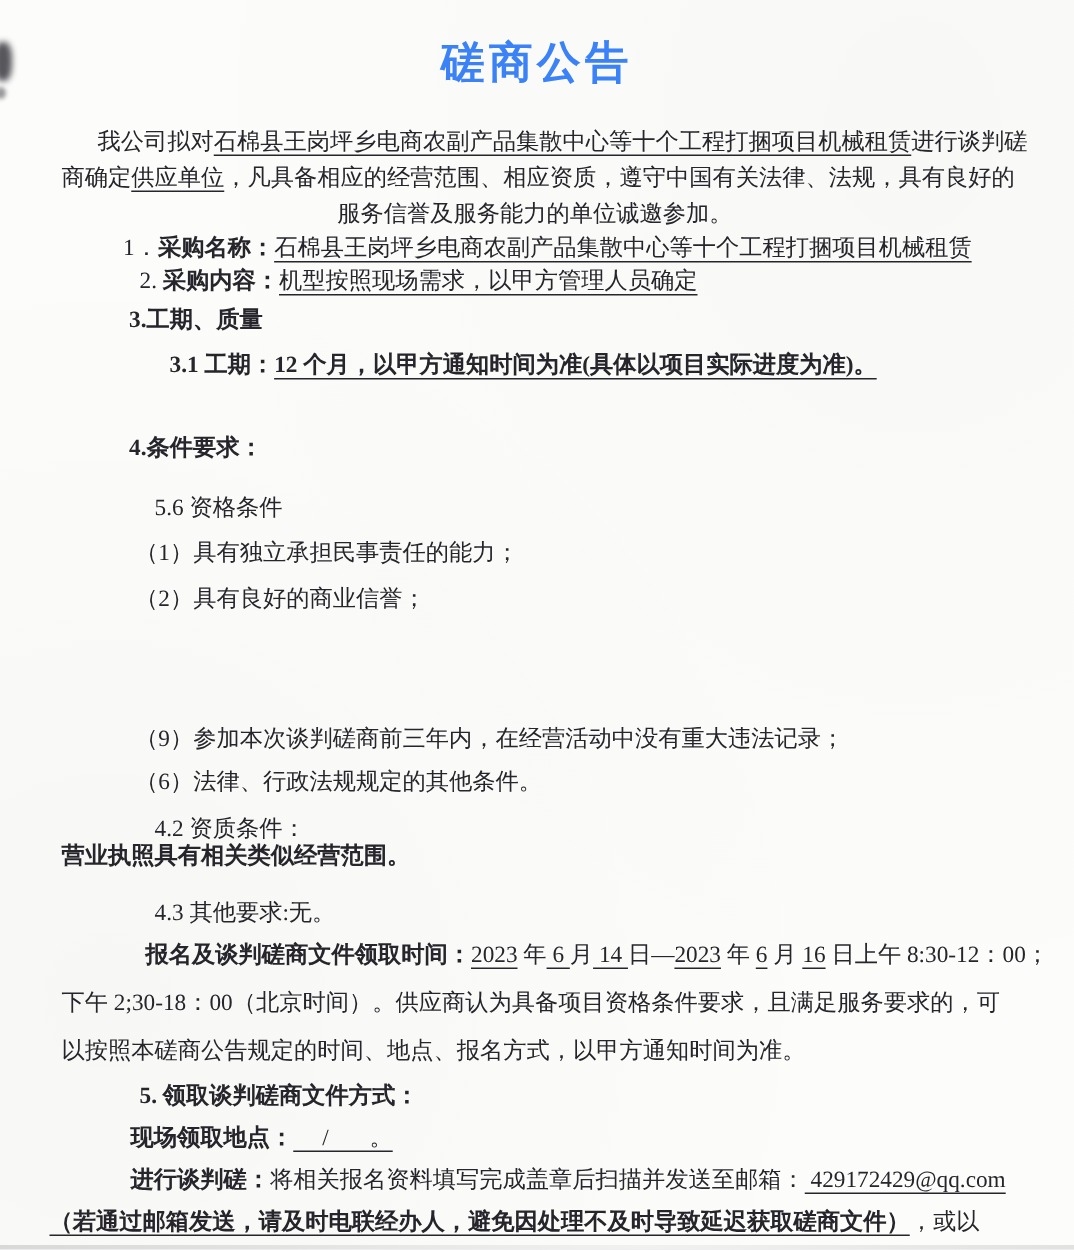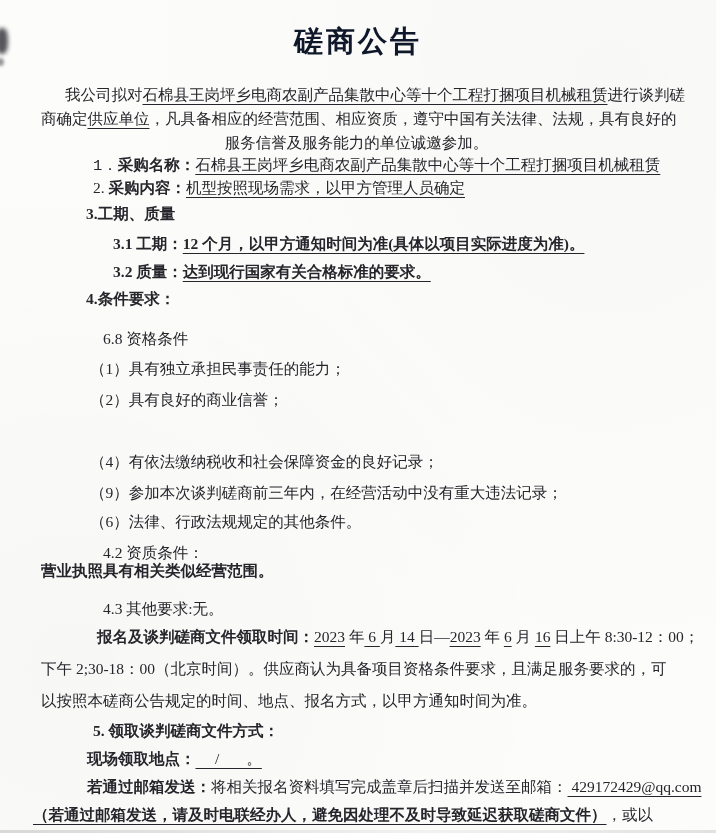--- a/index.html
+++ b/index.html
@@ -11,21 +11,21 @@
     font-family:"Liberation Serif","DejaVu Serif",serif;
     color:#25252b;
     font-size:15.5px;
     overflow:hidden;
   }
   .content { position:absolute; left:41px; top:0; width:631px; height:100%; }
   .line { position:absolute; left:0; white-space:nowrap; line-height:18px; }
   .doc-title {
     position:absolute; top:22px; left:0; width:100%;
     text-align:center; font-size:29px; font-weight:bold;
-    letter-spacing:3px; color:#0f172a;
+    letter-spacing:3px; color:#3b82f6;
   }
   .b { font-weight:bold; }
   .u {
     text-decoration:underline;
     text-underline-offset:4px;
     text-decoration-thickness:1px;
   }
   .center { width:100%; text-align:center; }
   .indent { padding-left:24px; }
   
@@ -57,45 +57,43 @@
   <div class="smudge-small"></div>
 
   <div class="doc-title">磋商公告</div>
 
   <div class="content">
 
     <div class="line indent" style="top:86px;"><span>我公司拟对</span><span class="u">石棉县王岗坪乡电商农副产品集散中心等十个工程打捆项目机械租赁</span><span>进行谈判磋</span></div>
     <div class="line" style="top:110px;"><span>商确定</span><span class="u">供应单位</span><span>，凡具备相应的经营范围、相应资质，遵守中国有关法律、法规，具有良好的</span></div>
     <div class="line center" style="top:134px;">服务信誉及服务能力的单位诚邀参加。</div>
 
-    <div class="line" style="top:157px; left:52px;font-family:Liberation Mono, monospace;"><span>1．</span><span class="b">采购名称：</span><span class="u">石棉县王岗坪乡电商农副产品集散中心等十个工程打捆项目机械租赁</span></div>
+    <div class="line" style="top:157px; left:41px;"><span>1．</span><span class="b">采购名称：</span><span class="u">石棉县王岗坪乡电商农副产品集散中心等十个工程打捆项目机械租赁</span></div>
     <div class="line" style="top:179px; left:52px;"><span>2.</span>&nbsp;<span class="b">采购内容：</span><span class="u">机型按照现场需求，以甲方管理人员确定</span></div>
 
     <div class="line b" style="top:205px; left:45px;">3.工期、质量</div>
     <div class="line" style="top:235px; left:72px;"><span class="b">3.1 工期：</span><span class="u b">12 个月，以甲方通知时间为准(具体以项目实际进度为准)。</span></div>
-    <div class="line" style="top:263px; left:72px;"><span class="b">3.2 质量：</span><span class="u b">达到现行国家有关合格标准的要求。</span></div>
 
     <div class="line b" style="top:290px; left:45px;">4.条件要求：</div>
-    <div class="line" style="top:330px; left:62px;">6.8 资格条件</div>
+    <div class="line" style="top:330px; left:62px;">5.6 资格条件</div>
 
     <div class="line" style="top:360px; left:49px;">（1）具有独立承担民事责任的能力；</div>
     <div class="line" style="top:391px; left:49px;">（2）具有良好的商业信誉；</div>
-    <div class="line" style="top:453px; left:49px;">（4）有依法缴纳税收和社会保障资金的良好记录；</div>
     <div class="line" style="top:484px; left:49px;">（9）参加本次谈判磋商前三年内，在经营活动中没有重大违法记录；</div>
     <div class="line" style="top:513px; left:49px;">（6）法律、行政法规规定的其他条件。</div>
 
     <div class="line" style="top:544px; left:62px;">4.2 资质条件：</div>
     <div class="line b" style="top:562px;">营业执照具有相关类似经营范围。</div>
     <div class="line" style="top:600px; left:62px;">4.3 其他要求:无。</div>
 
     <div class="line" style="top:628px; left:32px;margin-left:24px;"><span class="b">报名及谈判磋商文件领取时间：</span><span class="u">2023</span><span> 年</span><span class="u"> 6 </span><span>月</span><span class="u"> 14 </span><span>日—</span><span class="u">2023</span><span> 年 </span><span class="u">6</span><span> 月 </span><span class="u">16</span><span> 日上午 8:30-12：00；</span></div>
     <div class="line" style="top:660px;">下午 2;30-18：00（北京时间）。供应商认为具备项目资格条件要求，且满足服务要求的，可</div>
     <div class="line" style="top:692px;">以按照本磋商公告规定的时间、地点、报名方式，以甲方通知时间为准。</div>
 
     <div class="line b" style="top:722px; left:52px;">5.  领取谈判磋商文件方式：</div>
     <div class="line" style="top:750px; left:46px;text-align:right;"><span class="b">现场领取地点：</span><span class="u">&nbsp;&nbsp;&nbsp;&nbsp;&nbsp;/&nbsp;&nbsp;&nbsp;&nbsp;&nbsp;&nbsp;&nbsp;。</span></div>
-    <div class="line" style="top:778px; left:46px;"><span class="b">若通过邮箱发送：</span><span>将相关报名资料填写完成盖章后扫描并发送至邮箱：</span><span class="u">&nbsp;429172429@qq.com</span></div>
+    <div class="line" style="top:778px; left:46px;"><span class="b">进行谈判磋：</span><span>将相关报名资料填写完成盖章后扫描并发送至邮箱：</span><span class="u">&nbsp;429172429@qq.com</span></div>
     <div class="line" style="top:806px; left:-8px;"><span class="b u">（若通过邮箱发送，请及时电联经办人，避免因处理不及时导致延迟获取磋商文件）</span><span>，或以</span></div>
 
   </div>
 
   <div class="bottom-streak"></div>
 </div>
 
 </body></html>

